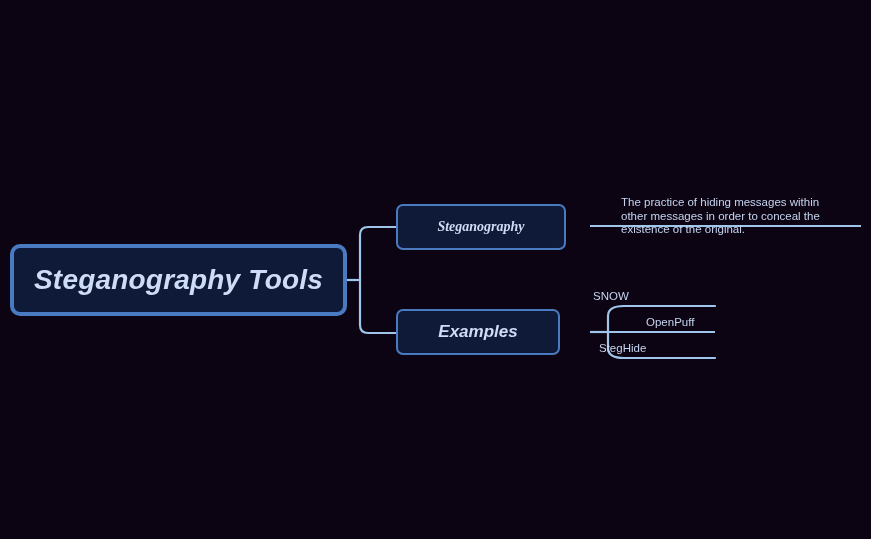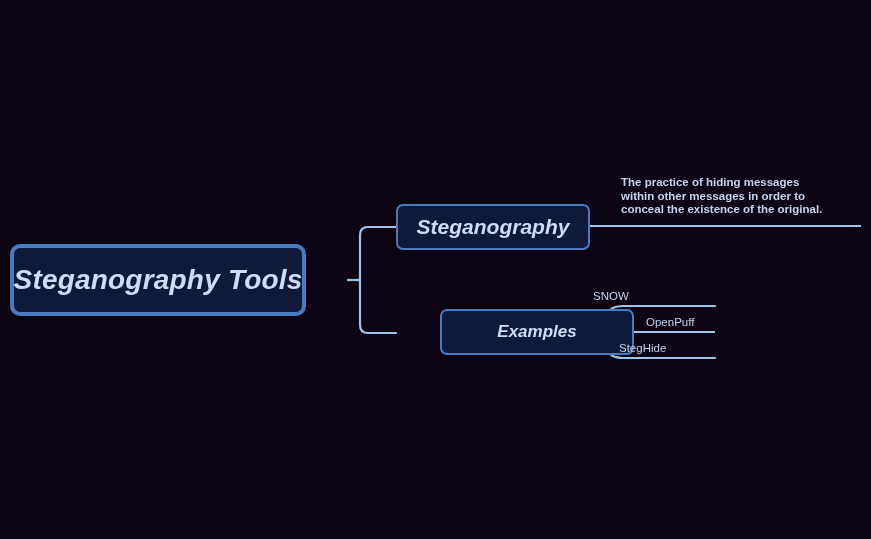--- a/index.html
+++ b/index.html
@@ -47,80 +47,79 @@
     border-color: #4a7bc0;
     color: #cfdcf5;
     font-style: italic;
     font-weight: bold;
     white-space: nowrap;
   }
 
   #node-root {
     left: 10px;
     top: 244px;
-    width: 296px;
+    width: 337px;
     height: 72px;
     border-width: 4px;
     border-radius: 10px;
     font-size: 28px;
     letter-spacing: 0.2px;
   }
 
   #node-steganography {
     left: 396px;
     top: 204px;
-    width: 194px;
+    width: 170px;
     height: 46px;
     border-width: 2px;
     border-radius: 7px;
-    font-size: 21px;
+    font-size: 14px;
+    font-family: Liberation Serif, serif;
   }
 
   #node-examples {
     left: 396px;
     top: 309px;
-    width: 194px;
+    width: 164px;
     height: 46px;
     border-width: 2px;
     border-radius: 7px;
     font-size: 17px;
-    margin-left: 44px;
   }
 
   
   .leaf {
     position: absolute;
     z-index: 2;
     color: #c5d4ef;
     font-size: 11.5px;
     line-height: 13.5px;
     font-style: normal;
     font-weight: normal;
   }
 
   #leaf-description {
     left: 621px;
-    top: 176px;
+    top: 196px;
     width: 212px;
-    font-weight: bold;
   }
 
   #leaf-snow {
     left: 593px;
     top: 290px;
   }
 
   #leaf-openpuff {
     left: 621px;
     top: 316px;
     margin-left: 25px;
   }
 
   #leaf-steghide {
-    left: 619px;
+    left: 599px;
     top: 342px;
   }
 </style>
 </head>
 <body>
 
 <div id="canvas">
 
   <svg id="connectors" viewBox="0 0 871 539" width="871" height="539" xmlns="http://www.w3.org/2000/svg">
 

